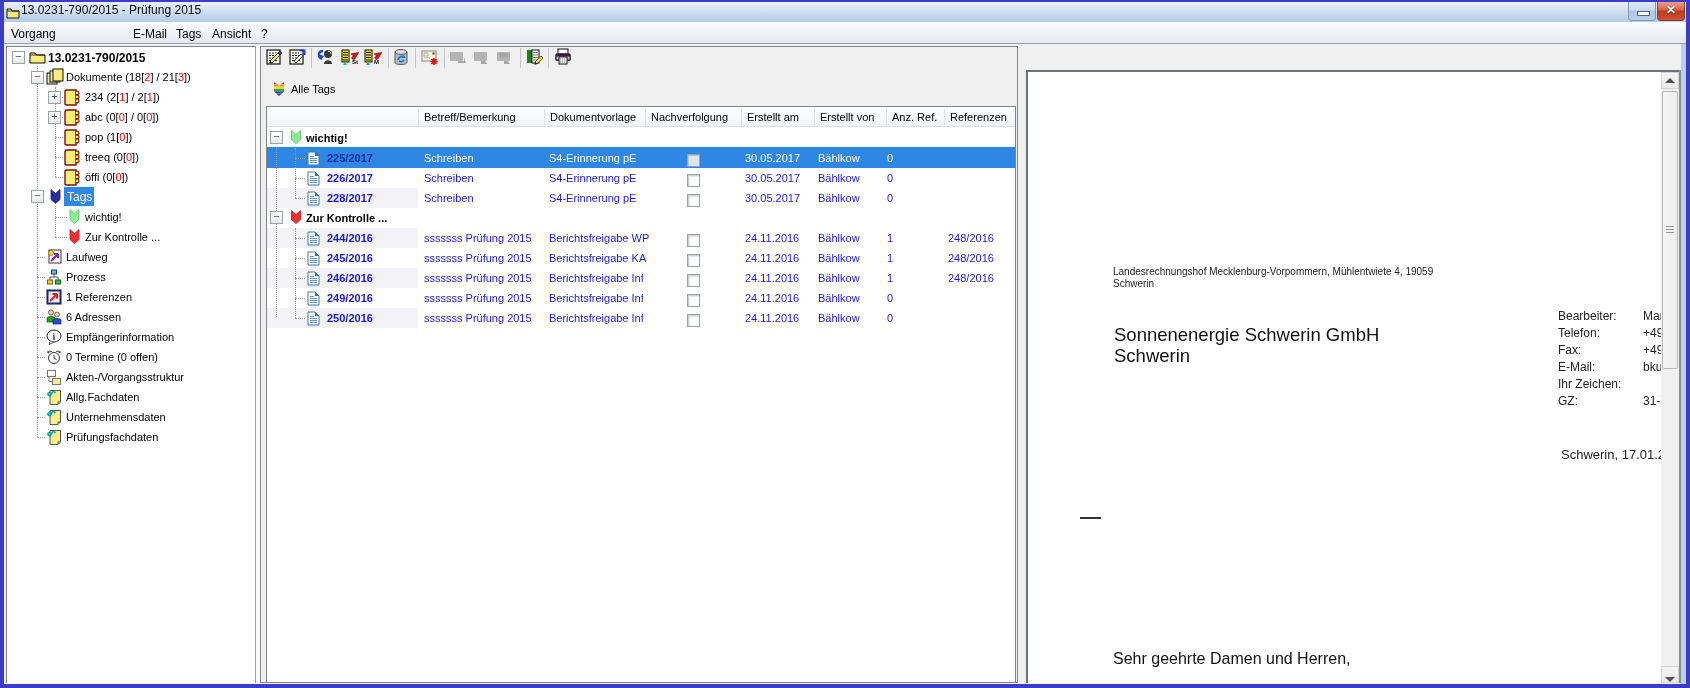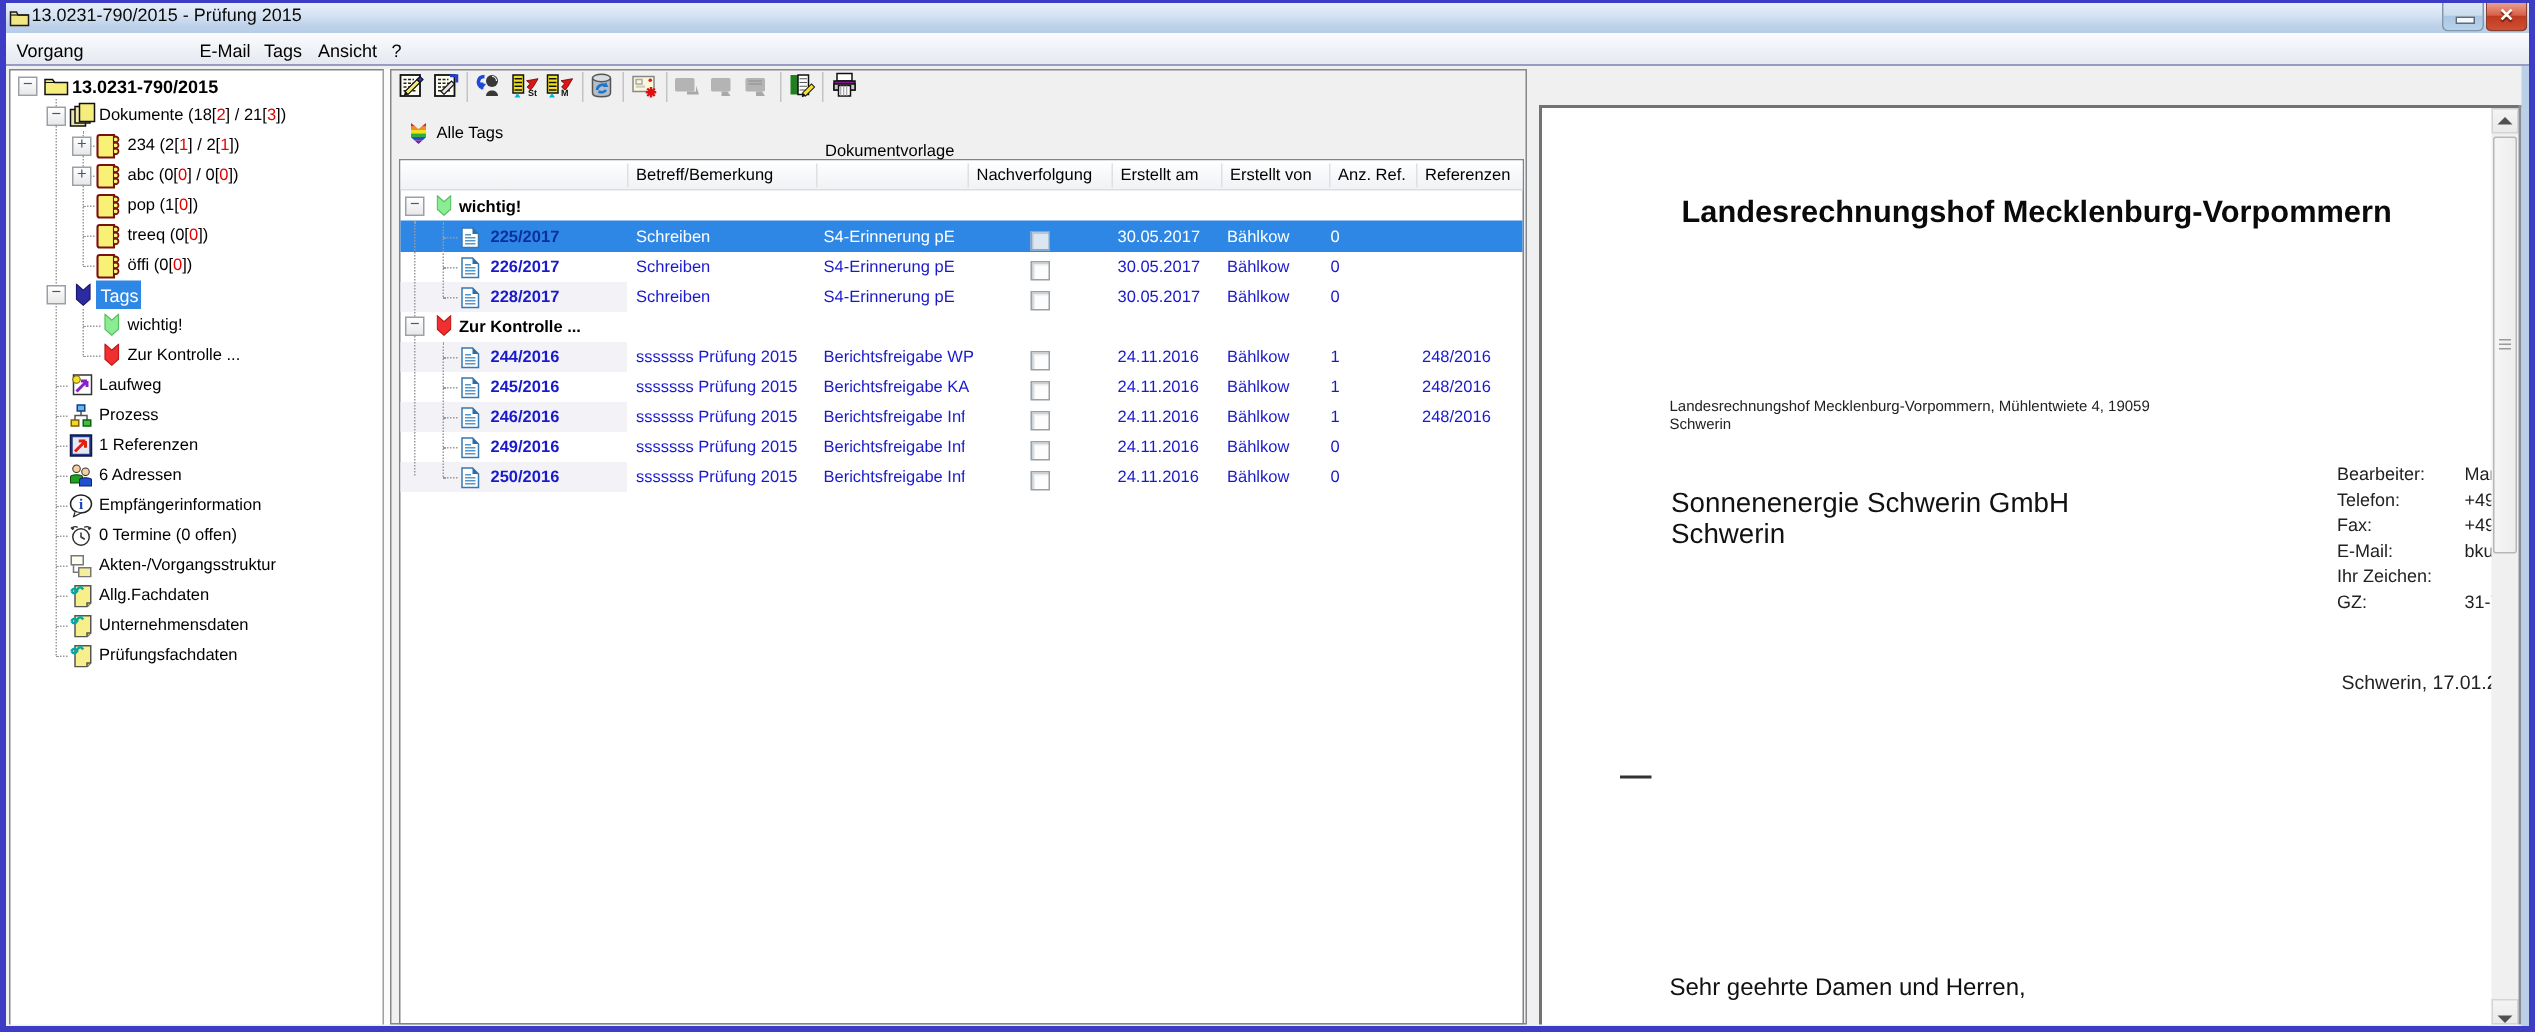--- a/index.html
+++ b/index.html
@@ -365,21 +365,21 @@
   <div class="a" style="left:267px;top:107px;width:748px;height:20px;background:linear-gradient(#ffffff,#f6f7f9 60%,#f1f2f5);border-bottom:1px solid #dddde0;box-sizing:border-box;"></div>
 
   <div class="a" style="left:418px;top:109px;width:1px;height:16px;background:#e0e0e3;"></div>
   <div class="a" style="left:544px;top:109px;width:1px;height:16px;background:#e0e0e3;"></div>
   <div class="a" style="left:645px;top:109px;width:1px;height:16px;background:#e0e0e3;"></div>
   <div class="a" style="left:741px;top:109px;width:1px;height:16px;background:#e0e0e3;"></div>
   <div class="a" style="left:814px;top:109px;width:1px;height:16px;background:#e0e0e3;"></div>
   <div class="a" style="left:886px;top:109px;width:1px;height:16px;background:#e0e0e3;"></div>
   <div class="a" style="left:944px;top:109px;width:1px;height:16px;background:#e0e0e3;"></div>
   <div class="a row-txt" style="left:424px;top:111px;">Betreff/Bemerkung</div>
-  <div class="a row-txt" style="left:550px;top:95px;">Dokumentvorlage</div>
+  <div class="a row-txt" style="left:550px;top:111px;">Dokumentvorlage</div>
   <div class="a row-txt" style="left:651px;top:111px;">Nachverfolgung</div>
   <div class="a row-txt" style="left:747px;top:111px;">Erstellt am</div>
   <div class="a row-txt" style="left:820px;top:111px;">Erstellt von</div>
   <div class="a row-txt" style="left:892px;top:111px;">Anz. Ref.</div>
   <div class="a row-txt" style="left:950px;top:111px;">Referenzen</div>
 
   <div class="a" style="left:267px;top:188px;width:151px;height:20px;background:#f2f2f7;"></div>
   <div class="a" style="left:267px;top:228px;width:151px;height:20px;background:#f2f2f7;"></div>
   <div class="a" style="left:267px;top:268px;width:151px;height:20px;background:#f2f2f7;"></div>
   <div class="a" style="left:267px;top:308px;width:151px;height:20px;background:#f2f2f7;"></div>
@@ -516,21 +516,20 @@
   <div class="a d" style="left:424px;top:312px;">sssssss Prüfung 2015</div>
   <div class="a d" style="left:549px;top:312px;width:94px;overflow:hidden;">Berichtsfreigabe Info</div>
   <div class="a cb" style="left:687px;top:314px;"></div>
   <div class="a d" style="left:745px;top:312px;">24.11.2016</div>
   <div class="a d" style="left:818px;top:312px;">Bählkow</div>
   <div class="a d" style="left:887px;top:312px;">0</div>
 
   <div class="a" id="prevpanel"></div>
 
   <div class="a" style="left:1028px;top:72px;width:633px;height:611px;overflow:hidden;background:#fff;">
-    <div class="a" style="left:93px;top:58px;font-size:20.5px;font-weight:bold;color:#0a0a0a;white-space:nowrap;">Landesrechnungshof Mecklenburg-Vorpommern</div>
     <div class="a" style="left:85px;top:194px;font-size:10px;color:#222;line-height:12px;white-space:nowrap;">Landesrechnungshof Mecklenburg-Vorpommern, Mühlentwiete 4, 19059<br>Schwerin</div>
     <div class="a" style="left:86px;top:253px;font-size:18.5px;color:#111;line-height:20.5px;white-space:nowrap;">Sonnenenergie Schwerin GmbH<br>Schwerin</div>
     <div class="a" style="left:530px;top:236px;font-size:12px;color:#222;line-height:17px;">Bearbeiter:<br>Telefon:<br>Fax:<br>E-Mail:<br>Ihr Zeichen:<br>GZ:</div>
     <div class="a" style="left:615px;top:236px;font-size:12px;color:#222;line-height:17px;white-space:nowrap;">Marion<br>+49 38<br>+49 38<br>bkuhn<br>&nbsp;<br>31-790</div>
     <div class="a" style="left:533px;top:375px;font-size:13px;color:#222;white-space:nowrap;">Schwerin, 17.01.2</div>
     <div class="a" style="left:52px;top:445px;width:21px;height:2px;background:#333;"></div>
     <div class="a" style="left:85px;top:578px;font-size:16px;color:#111;white-space:nowrap;">Sehr geehrte Damen und Herren,</div>
   </div>
 
   <div class="a" style="left:1661px;top:72px;width:18px;height:611px;background:#f0f0f0;"></div>

